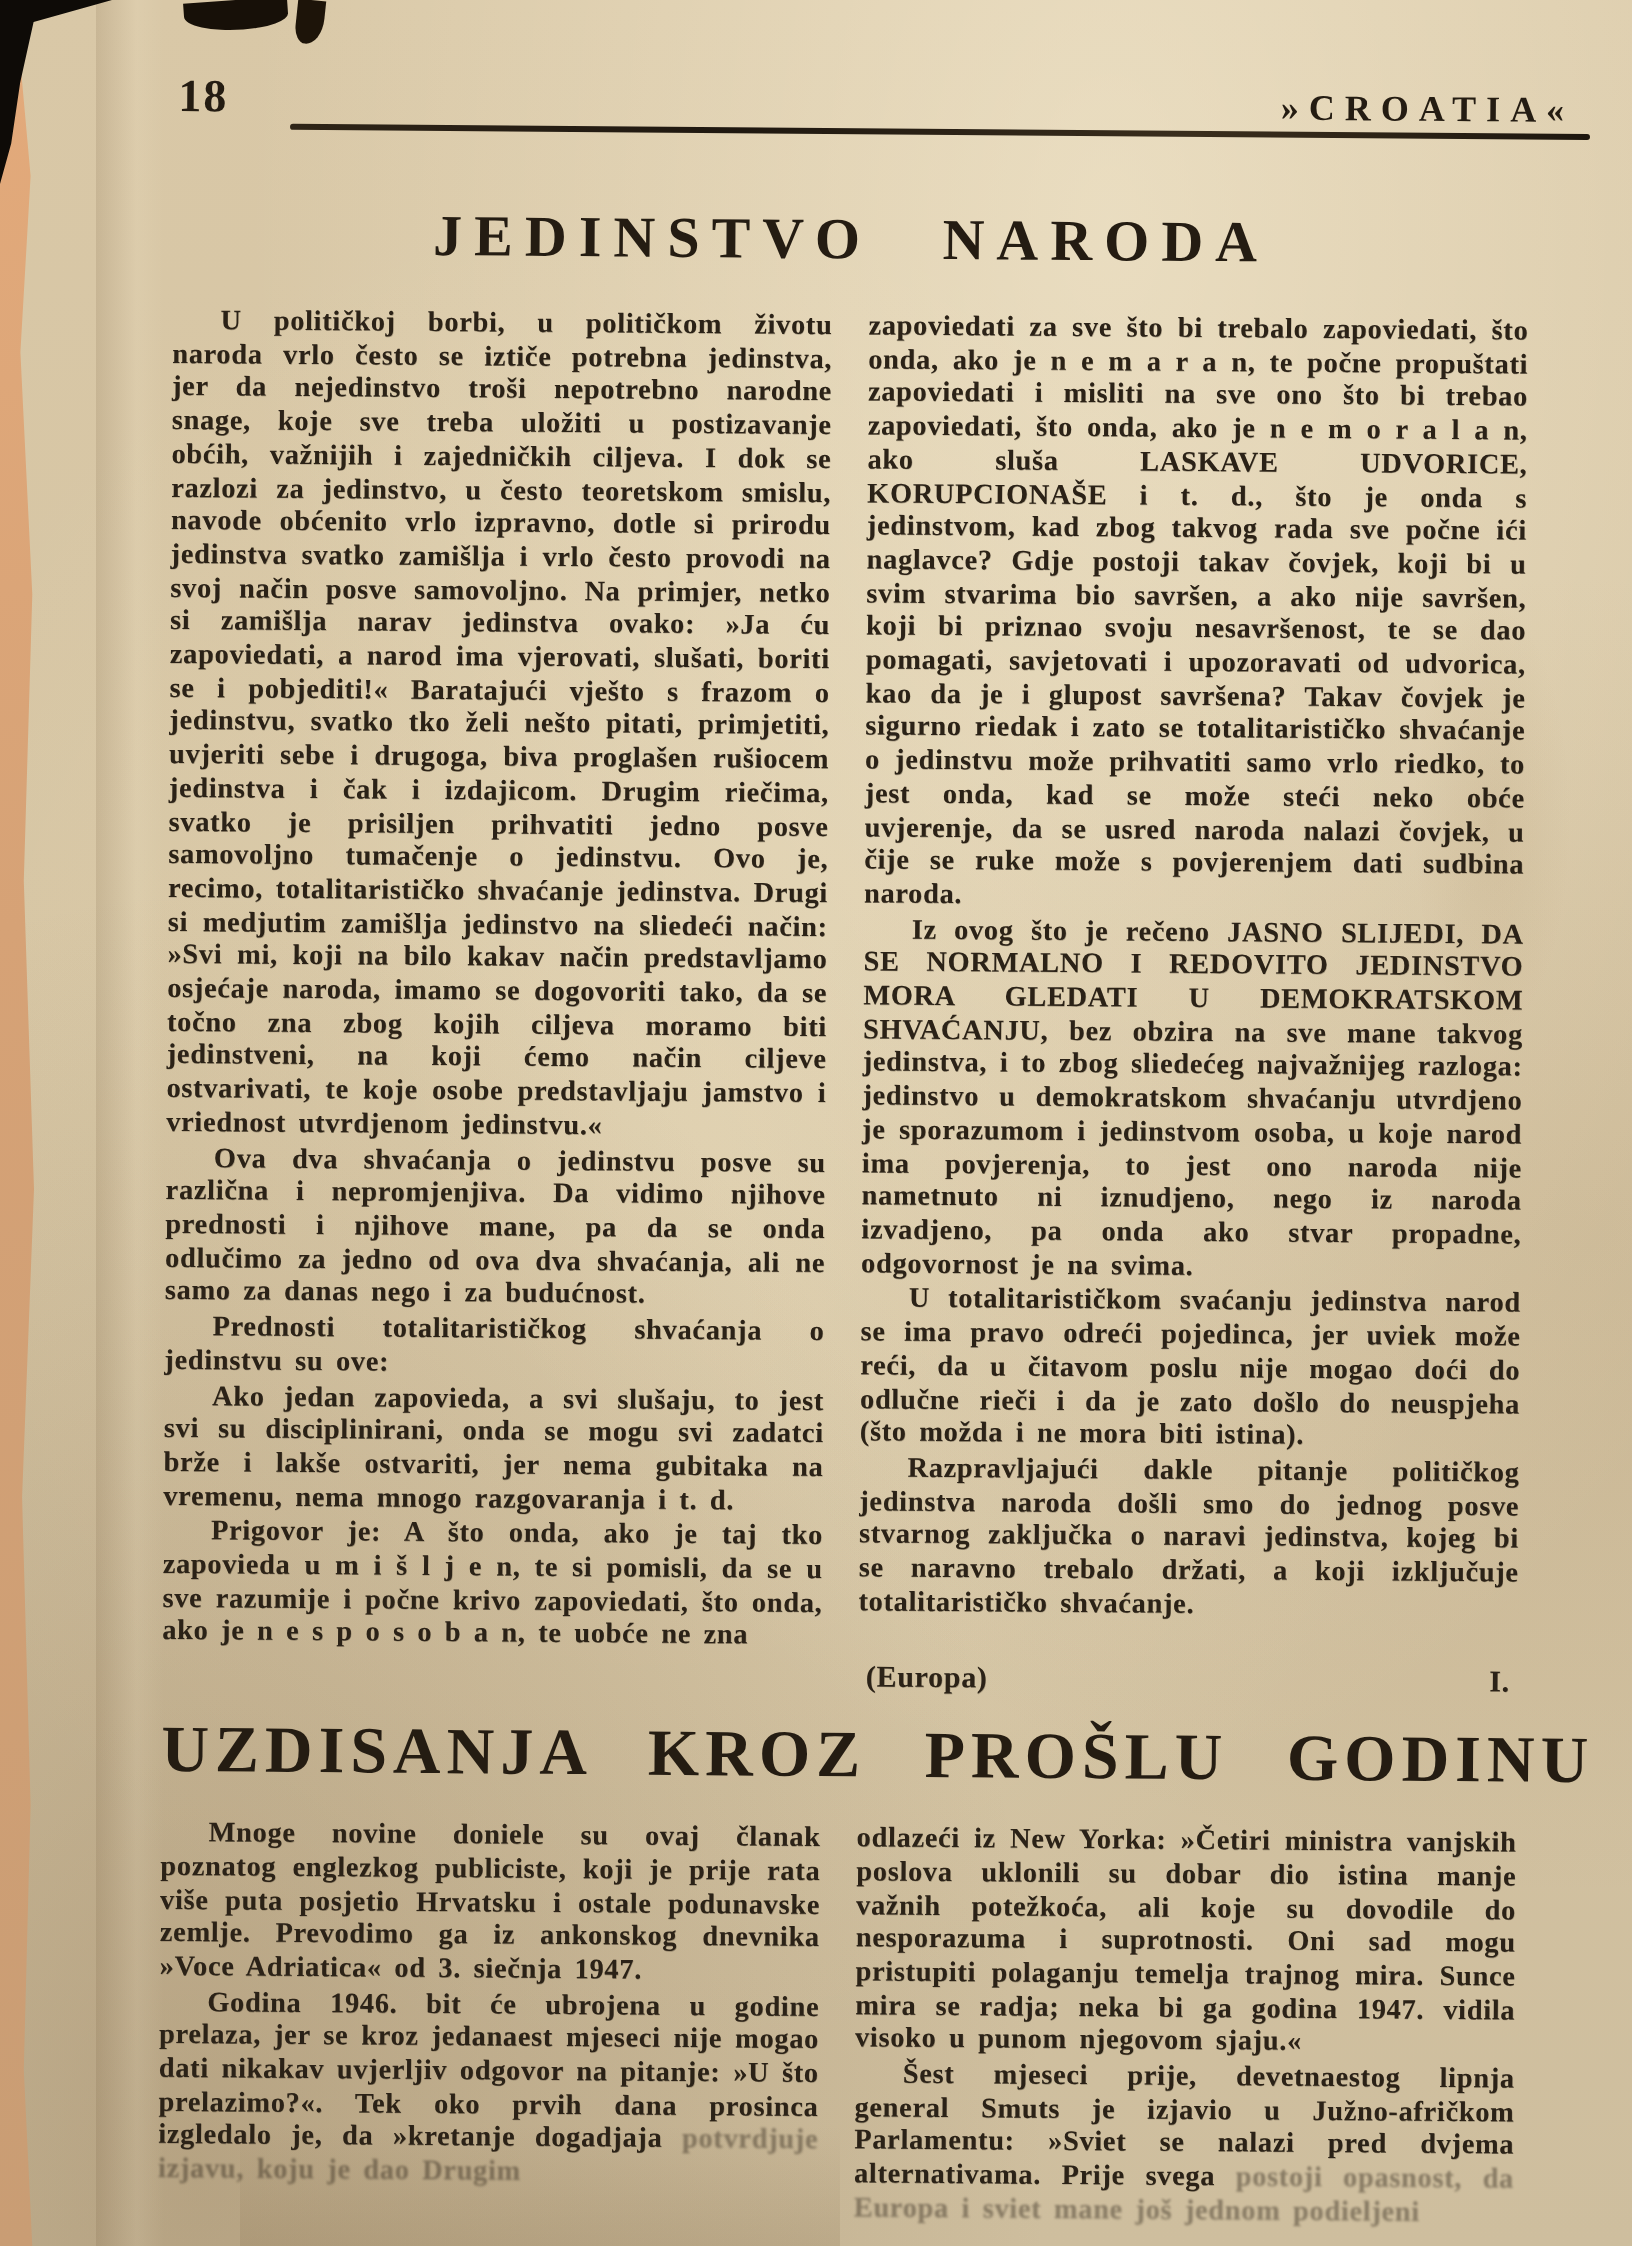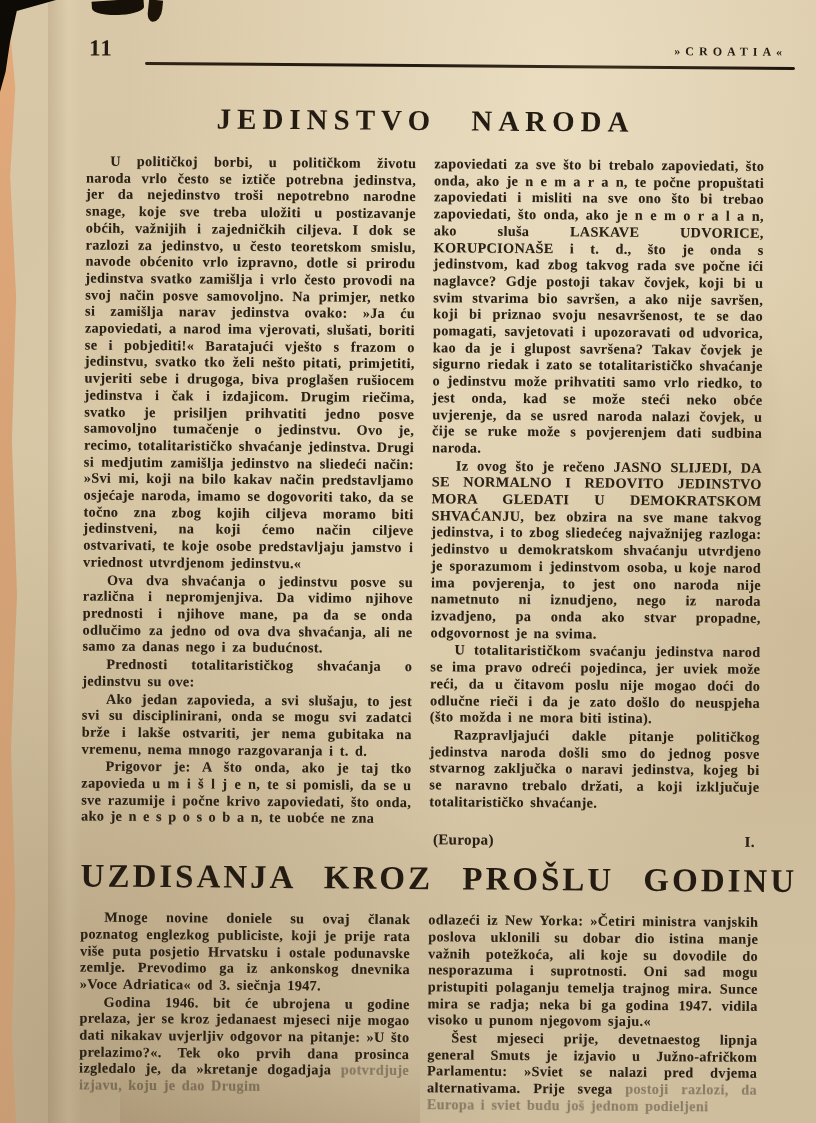--- a/index.html
+++ b/index.html
@@ -51,21 +51,21 @@
   .sheet{
     position:absolute;inset:0;box-sizing:border-box;
     padding:34px 54px 0 84px;
     transform:rotate(.45deg);transform-origin:50% 40%;
     color:#2b2217;
   }
   .hdr{position:relative;height:46px;}
   .pagenum{position:absolute;left:2px;top:4px;font-size:23px;font-weight:700;letter-spacing:1px;color:#241c12;}
   .rule{position:absolute;left:58px;right:-30px;top:30px;height:3px;border-radius:2px;
     background:linear-gradient(90deg,#2e2417 0%,#1f1810 35%,#3a2e1d 70%,#1d160e 100%);}
-  .masthead{position:absolute;right:-22px;top:8px;font-size:12px;font-weight:700;letter-spacing:5px;color:#241c12;font-family:Liberation Serif, serif;}
+  .masthead{position:absolute;right:-22px;top:8px;font-size:18px;font-weight:700;letter-spacing:5px;color:#241c12;font-family:Liberation Serif, serif;}
 
   .a1title{margin-top:24px;text-align:center;font-size:29px;font-weight:700;
     letter-spacing:6px;word-spacing:22px;color:#241c12;}
 
   .cols{display:flex;gap:18px;margin-top:18px;}
   .col{flex:1;min-width:0;text-align:justify;font-size:14.2px;line-height:16.7px;
     font-weight:700;letter-spacing:.35px;word-spacing:2.4px;
     text-shadow:.2px .3px 0 rgba(43,34,23,.32);}
   .col p{margin:0 0 1px 0;text-indent:24px;}
   .col p.noindent{text-indent:0;}
@@ -85,21 +85,21 @@
   <div class="stain1"></div>
   <div class="stain2"></div>
   <div class="edge-strip"></div>
   <div class="corner-tl"></div>
   <div class="top-mark"></div>
   <div class="top-mark2"></div>
 
   <div class="sheet">
 
     <div class="hdr">
-      <span class="pagenum">11</span>
+      <span class="pagenum">18</span>
       <div class="rule"></div>
       <span class="masthead">»CROATIA«</span>
     </div>
 
     <div class="a1title">JEDINSTVO NARODA</div>
 
     <div class="cols">
       <div class="col">
         <p>U političkoj borbi, u političkom životu naroda vrlo često se iztiče potrebna jedinstva, jer da nejedinstvo troši nepotrebno narodne snage, koje sve treba uložiti u postizavanje obćih, važnijih i zajedničkih ciljeva. I dok se razlozi za jedinstvo, u često teoretskom smislu, navode obćenito vrlo izpravno, dotle si prirodu jedinstva svatko zamišlja i vrlo često provodi na svoj način posve samovoljno. Na primjer, netko si zamišlja narav jedinstva ovako: »Ja ću zapoviedati, a narod ima vjerovati, slušati, boriti se i pobjediti!« Baratajući vješto s frazom o jedinstvu, svatko tko želi nešto pitati, primjetiti, uvjeriti sebe i drugoga, biva proglašen rušiocem jedinstva i čak i izdajicom. Drugim riečima, svatko je prisiljen prihvatiti jedno posve samovoljno tumačenje o jedinstvu. Ovo je, recimo, totalitarističko shvaćanje jedinstva. Drugi si medjutim zamišlja jedinstvo na sliedeći način: »Svi mi, koji na bilo kakav način predstavljamo osjećaje naroda, imamo se dogovoriti tako, da se točno zna zbog kojih ciljeva moramo biti jedinstveni, na koji ćemo način ciljeve ostvarivati, te koje osobe predstavljaju jamstvo i vriednost utvrdjenom jedinstvu.«</p>
         <p>Ova dva shvaćanja o jedinstvu posve su različna i nepromjenjiva. Da vidimo njihove prednosti i njihove mane, pa da se onda odlučimo za jedno od ova dva shvaćanja, ali ne samo za danas nego i za budućnost.</p>
@@ -121,18 +121,18 @@
 
     <div class="a2title">UZDISANJA KROZ PROŠLU GODINU</div>
 
     <div class="cols cols2">
       <div class="col">
         <p class="a2intro">Mnoge novine doniele su ovaj članak poznatog englezkog publiciste, koji je prije rata više puta posjetio Hrvatsku i ostale podunavske zemlje. Prevodimo ga iz ankonskog dnevnika »Voce Adriatica« od 3. siečnja 1947.</p>
         <p><span>Godina 1946. bit će ubrojena u godine prelaza, jer se kroz jedanaest mjeseci nije mogao dati nikakav uvjerljiv odgovor na pitanje: »U što prelazimo?«. Tek oko prvih dana prosinca izgledalo je, da »kretanje dogadjaja</span><span class="fadeink"> potvrdjuje izjavu, koju je dao Drugim</span></p>
       </div>
       <div class="col">
         <p class="noindent">odlazeći iz New Yorka: »Četiri ministra vanjskih poslova uklonili su dobar dio istina manje važnih potežkoća, ali koje su dovodile do nesporazuma i suprotnosti. Oni sad mogu pristupiti polaganju temelja trajnog mira. Sunce mira se radja; neka bi ga godina 1947. vidila visoko u punom njegovom sjaju.«</p>
-        <p><span>Šest mjeseci prije, devetnaestog lipnja general Smuts je izjavio u Južno-afričkom Parlamentu: »Sviet se nalazi pred dvjema alternativama. Prije svega</span><span class="fadeink"> postoji razlozi, da Europa i sviet budu još jednom podieljeni</span></p>
+        <p><span>Šest mjeseci prije, devetnaestog lipnja general Smuts je izjavio u Južno-afričkom Parlamentu: »Sviet se nalazi pred dvjema alternativama. Prije svega</span><span class="fadeink"> postoji opasnost, da Europa i sviet mane još jednom podieljeni</span></p>
       </div>
     </div>
 
   </div>
 </div>
 
 </body></html>

